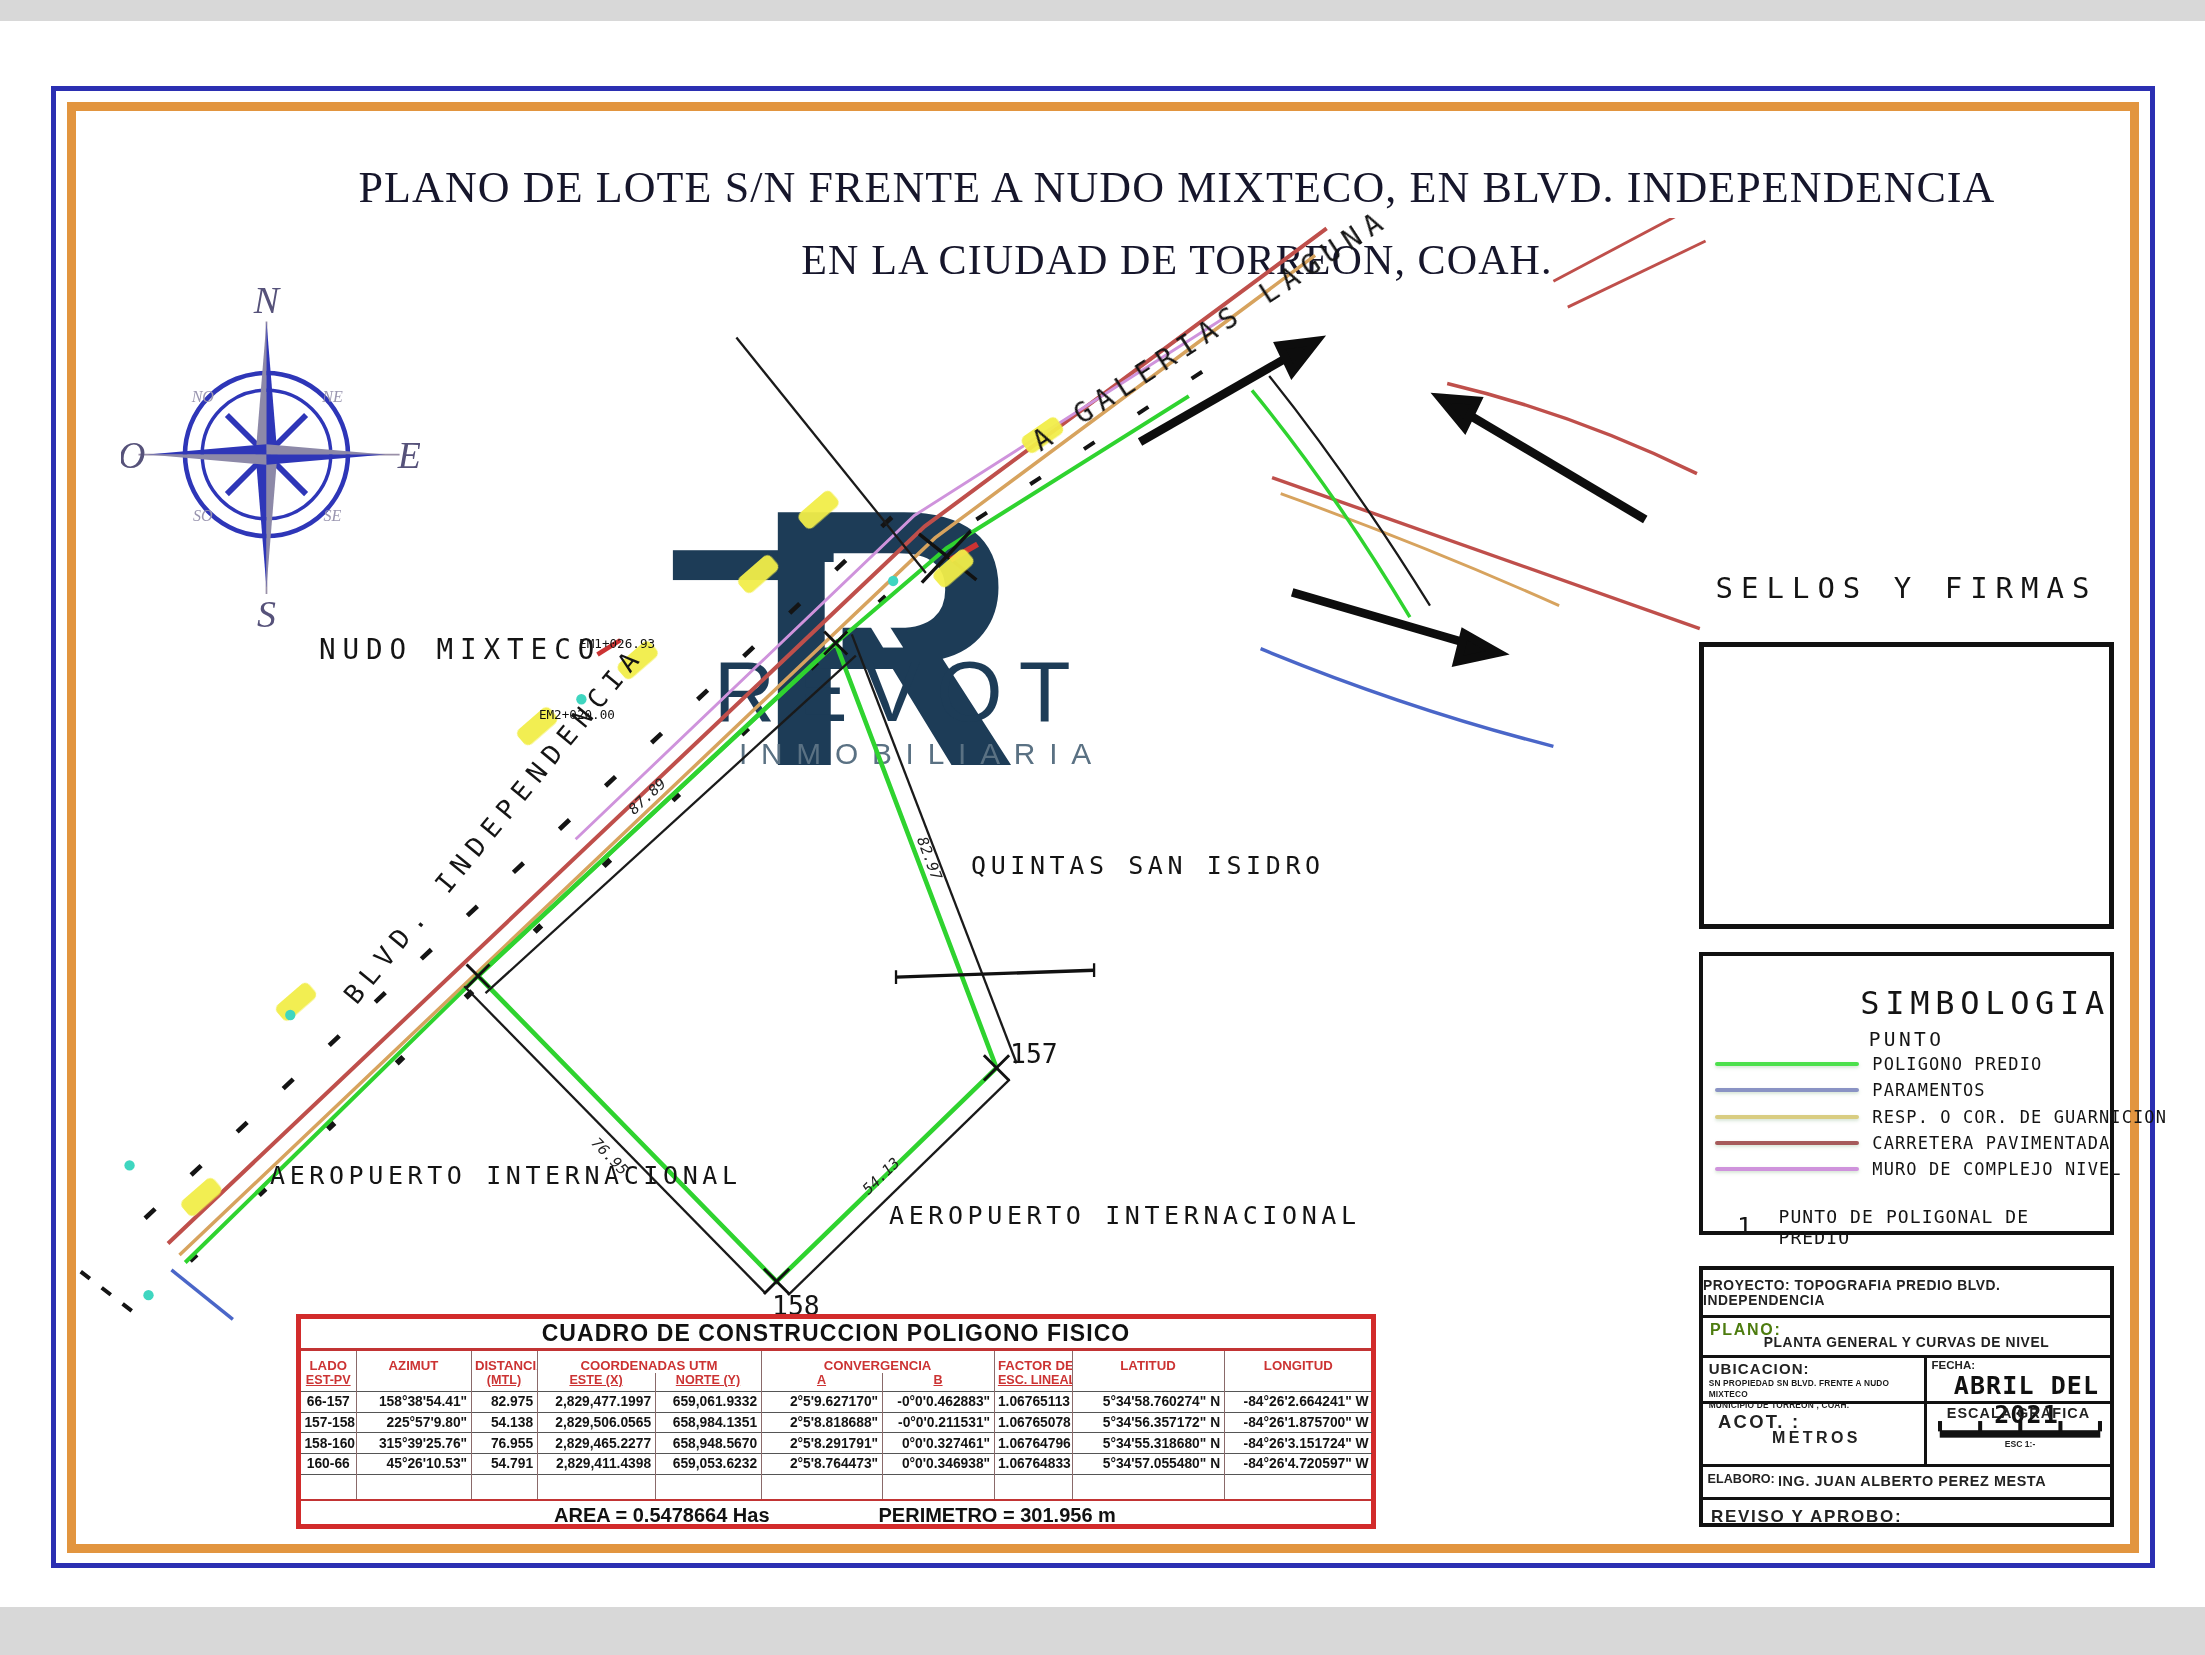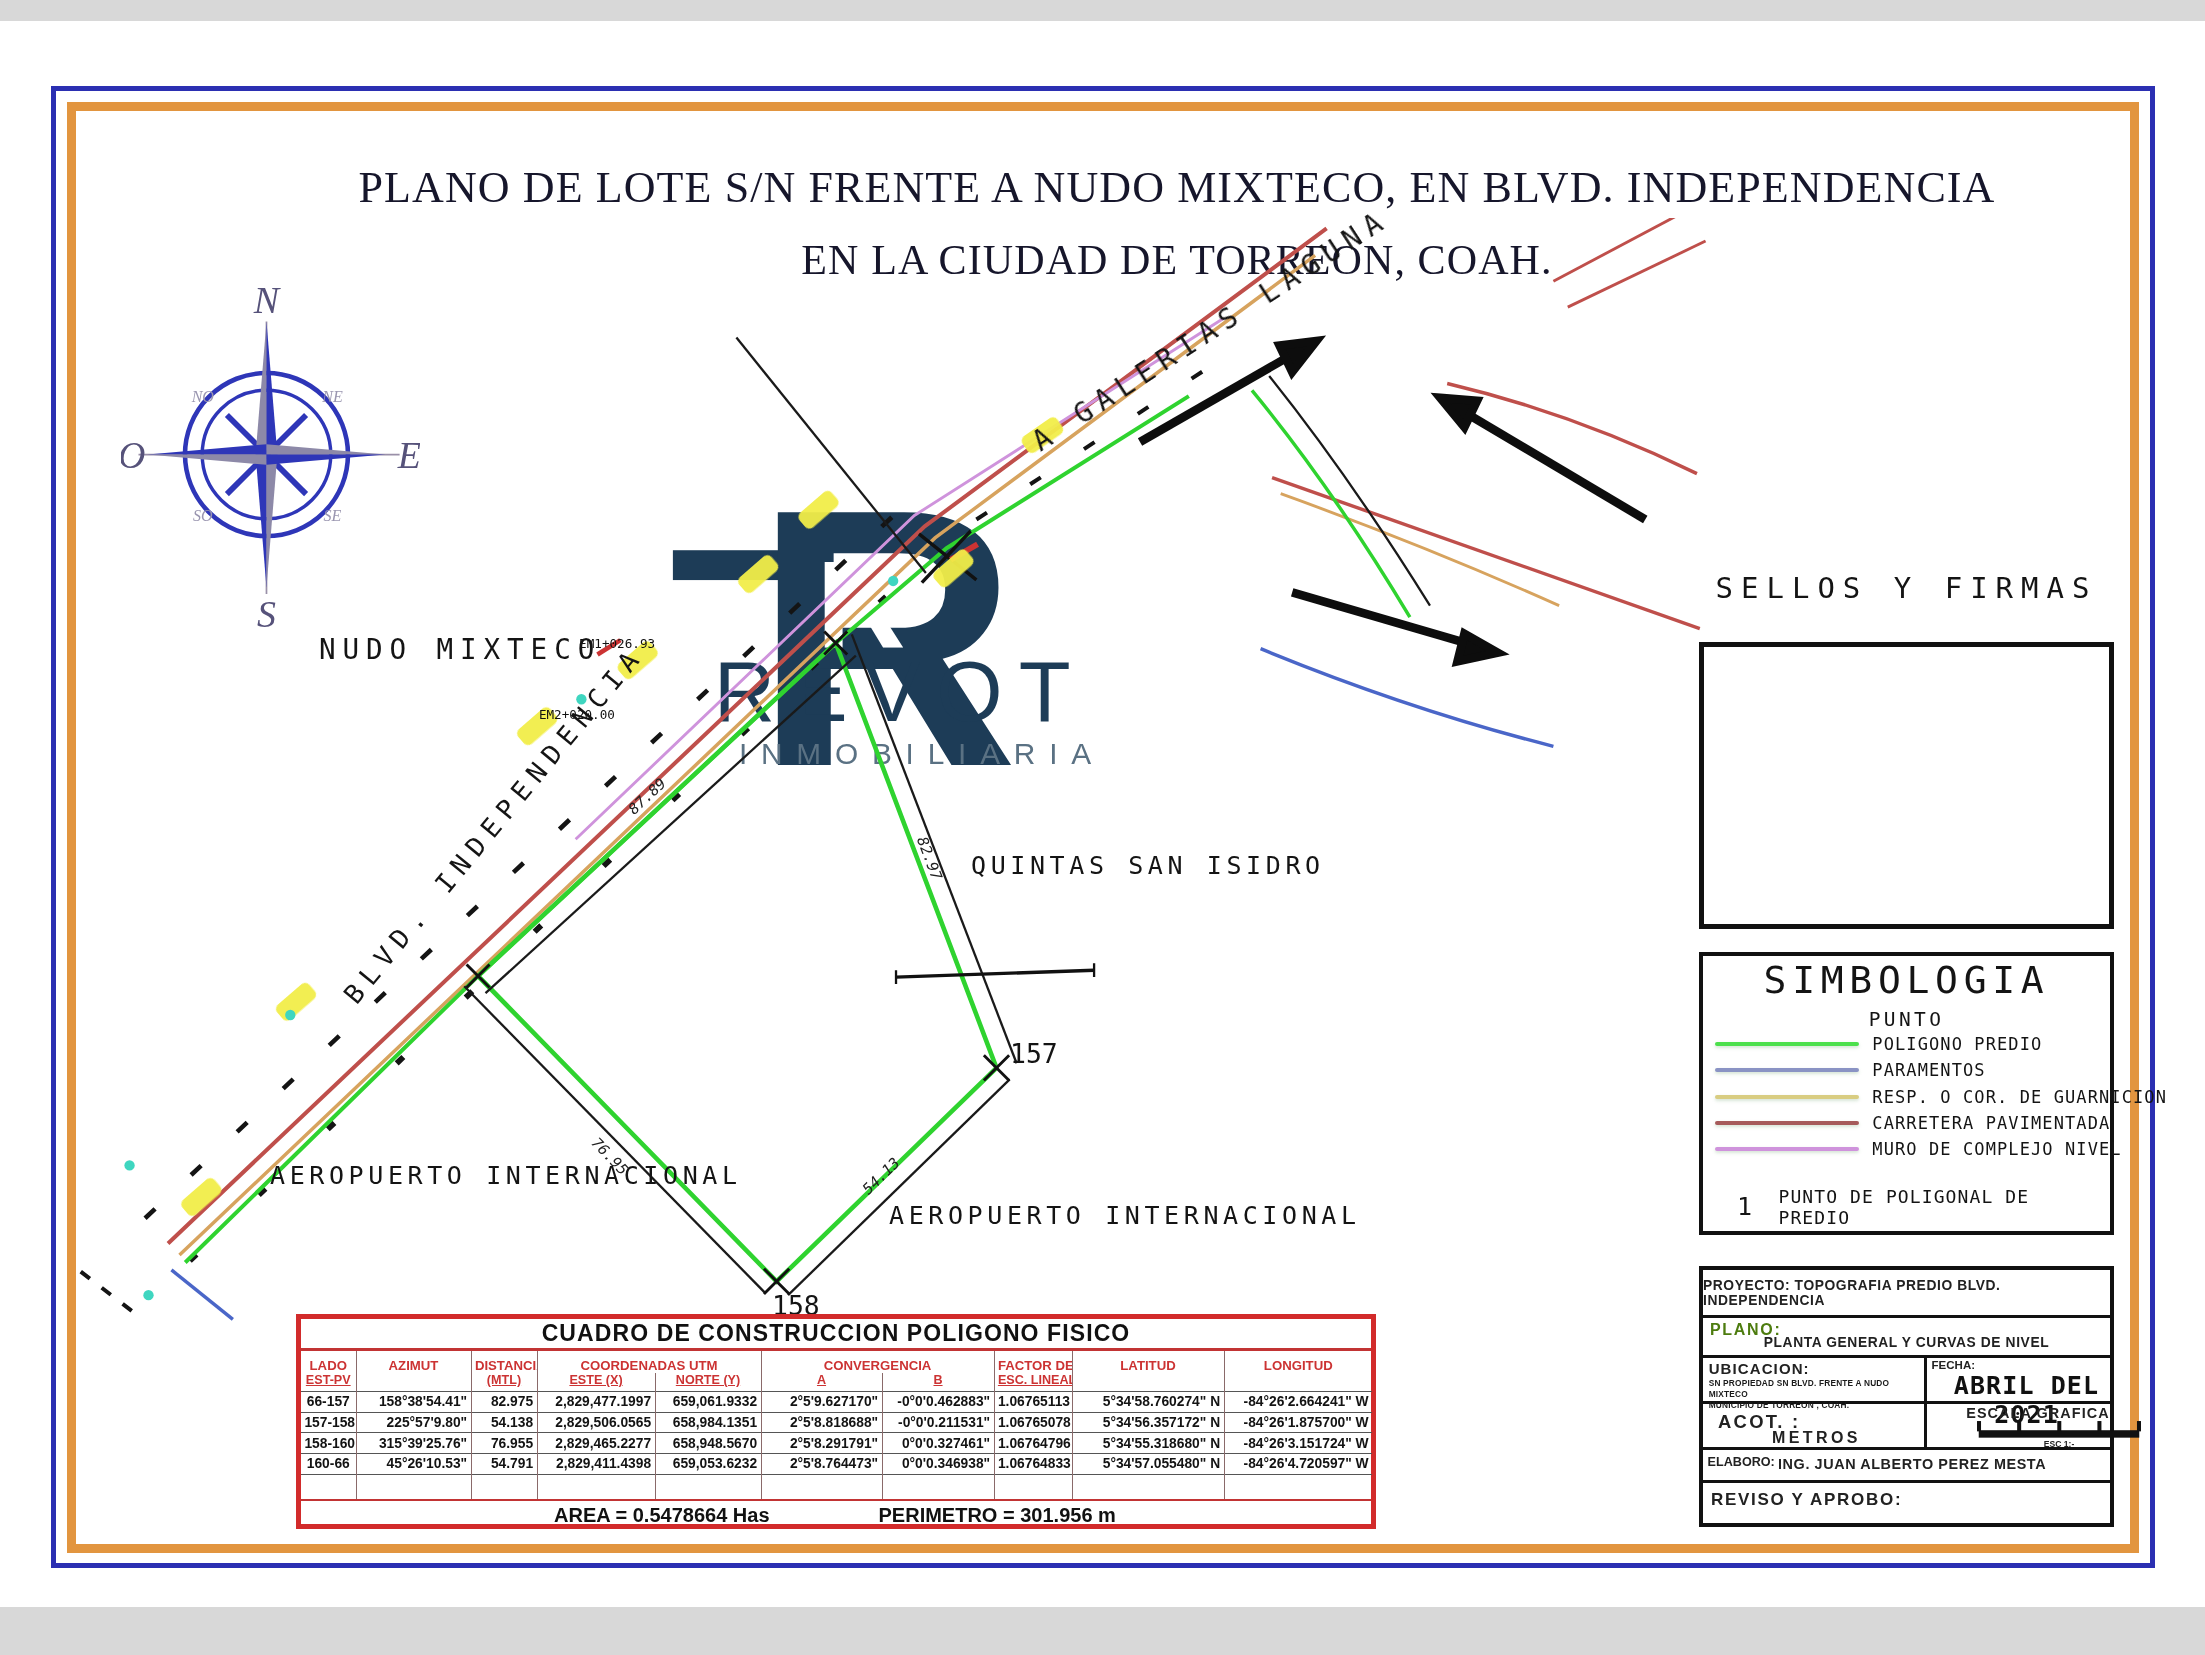--- a/index.html
+++ b/index.html
@@ -20,21 +20,21 @@
   .rot{text-align:center;}
   svg{position:absolute;}
   
   .sellos-title{position:absolute;left:1699px;top:571px;width:415px;text-align:center;
                 font-size:29px;letter-spacing:8px;}
   .sellos-box{position:absolute;left:1699px;top:642px;width:415px;height:287px;
               border:5.2px solid #111;box-sizing:border-box;background:#fff;}
   
   .simb-box{position:absolute;left:1699px;top:952px;width:415px;height:283px;
             border:4px solid #111;box-sizing:border-box;background:#fff;}
-  .simb-title{font-size:38px;letter-spacing:5.7px;text-align:center;margin-top:2px;}
+  .simb-title{font-size:32px;letter-spacing:5.7px;text-align:right;margin-top:28px;}
   .simb-sub{font-size:19.5px;letter-spacing:3.4px;text-align:center;margin-top:5.7px;}
   .simb-row{display:flex;align-items:center;height:26.4px;margin:0 0 0 11.5px;}
   .simb-swatch{width:144px;height:4px;border-radius:2.3px;margin-right:13.8px;flex:0 0 auto;
                box-shadow:0 1.7px 3.4px rgba(200,220,200,.8);}
   .simb-label{font-size:17px;letter-spacing:1.1px;white-space:nowrap;}
   .simb-point{display:flex;align-items:center;margin:23px 0 0 34px;}
   .simb-point-sym{font-size:25px;margin-right:26.4px;}
   .simb-point-label{font-size:18px;letter-spacing:1.1px;}
   
   .tb{position:absolute;left:1699px;top:1266px;width:415px;height:261px;background:#fff;
@@ -48,21 +48,21 @@
   .tb-plano .val{position:absolute;left:0;right:0;top:17px;text-align:center;font-size:13.8px;font-weight:bold;color:#222;letter-spacing:0.6px;}
   .tb-split{height:46px;display:flex;}
   .tb-cell-l{width:224px;border-right:3.4px solid #111;box-sizing:border-box;position:relative;}
   .tb-cell-r{flex:1;position:relative;}
   .tb-ubic-lbl{position:absolute;left:5.7px;top:2.3px;font-size:15px;font-weight:bold;letter-spacing:1.1px;color:#222;}
   .tb-ubic-txt{position:absolute;left:5.7px;top:19.5px;font-size:8.3px;font-weight:bold;color:#1a1a1a;
                line-height:11px;filter:blur(0.3px);letter-spacing:0.2px;}
   .tb-fecha-lbl{position:absolute;left:4.6px;top:1.1px;font-size:11.5px;font-weight:bold;color:#222;}
   .tb-fecha-val{position:absolute;left:16px;right:0;top:12.6px;text-align:center;font-size:25px;font-weight:bold;color:#111;
                 font-family:"DejaVu Sans Mono",monospace;letter-spacing:1.1px;}
-  .tb-acot{height:46px;gap:39px;}
+  .tb-acot{height:63px;}
   .tb-acot-lbl{position:absolute;left:15px;top:6.9px;font-size:18.4px;font-weight:bold;letter-spacing:2.3px;color:#222;}
   .tb-acot-val{position:absolute;left:69px;top:25px;font-size:16px;font-weight:bold;letter-spacing:3.4px;color:#222;}
   .tb-esc-lbl{position:absolute;left:0;right:0;top:1.1px;text-align:center;font-size:14.4px;font-weight:bold;letter-spacing:1.1px;color:#222;}
   .tb-elaboro{height:33px;}
   .tb-elab-lbl{position:absolute;left:4.6px;top:4.6px;font-size:12.6px;font-weight:bold;color:#222;}
   .tb-elab-val{position:absolute;left:75px;top:5.7px;font-size:14.4px;font-weight:bold;letter-spacing:0.6px;color:#222;}
   .tb-reviso{height:40px;}
   .tb-rev-lbl{position:absolute;left:8px;top:6.9px;font-size:17px;font-weight:bold;letter-spacing:1.7px;color:#222;}
   
   .cuadro{position:absolute;left:296px;top:1314px;width:1080px;height:215px;background:#fff;

